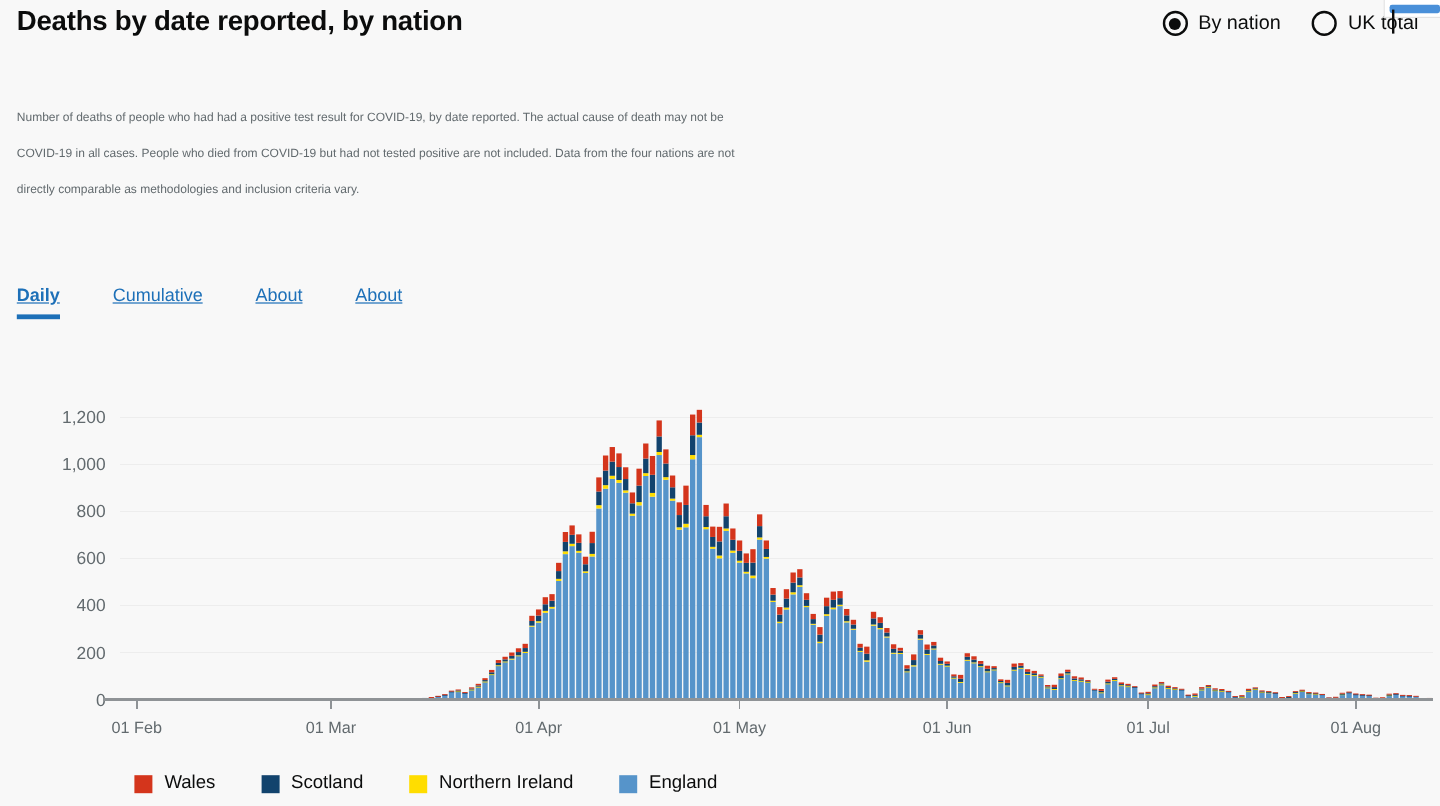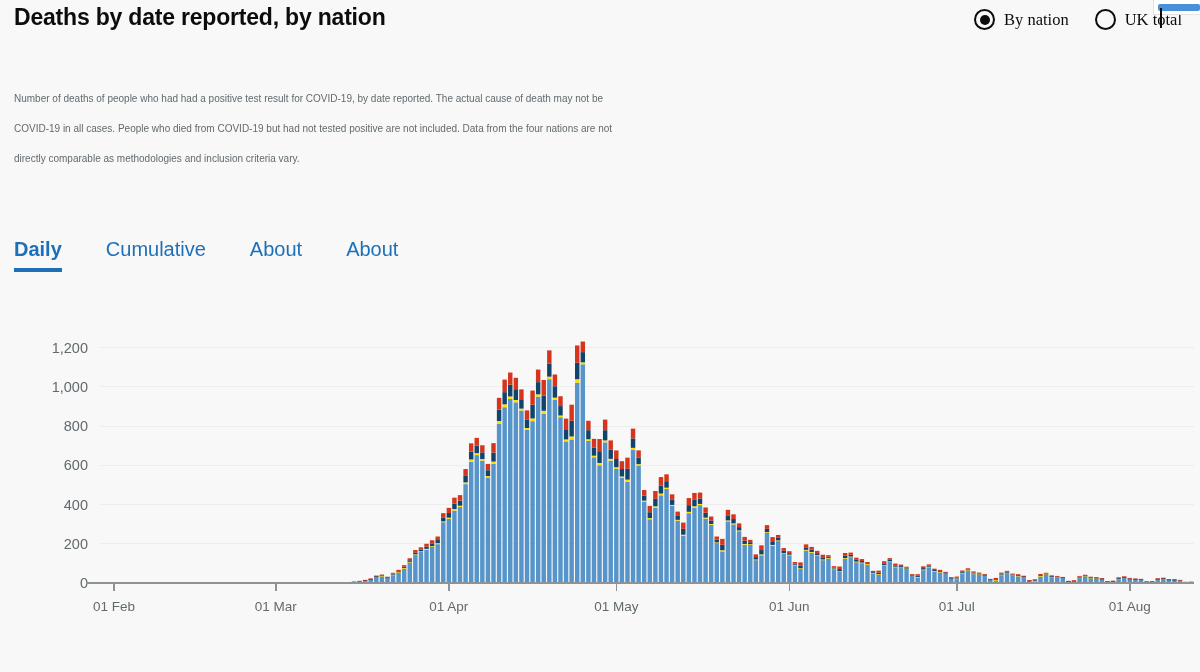--- a/index.html
+++ b/index.html
@@ -39,21 +39,20 @@
     color: #0b0c0c;
     white-space: nowrap;
   }
   .radio-group {
     position: absolute;
     right: 18px;
     top: 9px;
     display: flex;
     align-items: center;
     gap: 26px;
-    font-family: Liberation Serif, serif;
   }
   .radio-opt {
     display: flex;
     align-items: center;
     gap: 9px;
     cursor: pointer;
   }
   .radio-dot {
     width: 21px;
     height: 21px;
@@ -122,27 +121,28 @@
   
   .tabs {
     position: absolute;
     left: 14px;
     top: 238px;
     display: flex;
     align-items: flex-start;
     gap: 0;
   }
   .tab {
-    font-size: 20px;
+    font-size: 15px;
     color: #1d70b8;
     padding: 0 0 7px 0;
     margin-right: 44px;
     cursor: pointer;
     position: relative;
     white-space: nowrap;
+    text-decoration: underline;
   }
   .tab:last-child { margin-right: 1px; }
   .tab.active {
     font-weight: bold;
     color: #1d70b8;
     border-bottom: 4px solid #1d70b8;
   }
 
   
   .chart-area {
@@ -847,14 +847,32 @@
         <text x="616.3010204081633" y="311" class="xtick-label">01 May</text>
         <line x1="789.3316326530612" x2="789.3316326530612" y1="283" y2="291" class="xtickmark"></line>
         <text x="789.3316326530612" y="311" class="xtick-label">01 Jun</text>
         <line x1="956.780612244898" x2="956.780612244898" y1="283" y2="291" class="xtickmark"></line>
         <text x="956.780612244898" y="311" class="xtick-label">01 Jul</text>
         <line x1="1129.811224489796" x2="1129.811224489796" y1="283" y2="291" class="xtickmark"></line>
         <text x="1129.811224489796" y="311" class="xtick-label">01 Aug</text>
       </svg>
   </div>
 
+  <div class="legend" id="legend">
+      <div class="legend-item">
+        <span class="legend-swatch" style="background: rgb(212, 53, 28);"></span>
+        <span class="legend-text">Wales</span>
+      </div>
+      <div class="legend-item">
+        <span class="legend-swatch" style="background: rgb(18, 67, 109);"></span>
+        <span class="legend-text">Scotland</span>
+      </div>
+      <div class="legend-item">
+        <span class="legend-swatch" style="background: rgb(255, 221, 0);"></span>
+        <span class="legend-text">Northern Ireland</span>
+      </div>
+      <div class="legend-item">
+        <span class="legend-swatch" style="background: rgb(86, 148, 202);"></span>
+        <span class="legend-text">England</span>
+      </div>
+    </div>
 
 </div>
 
 </body></html>

